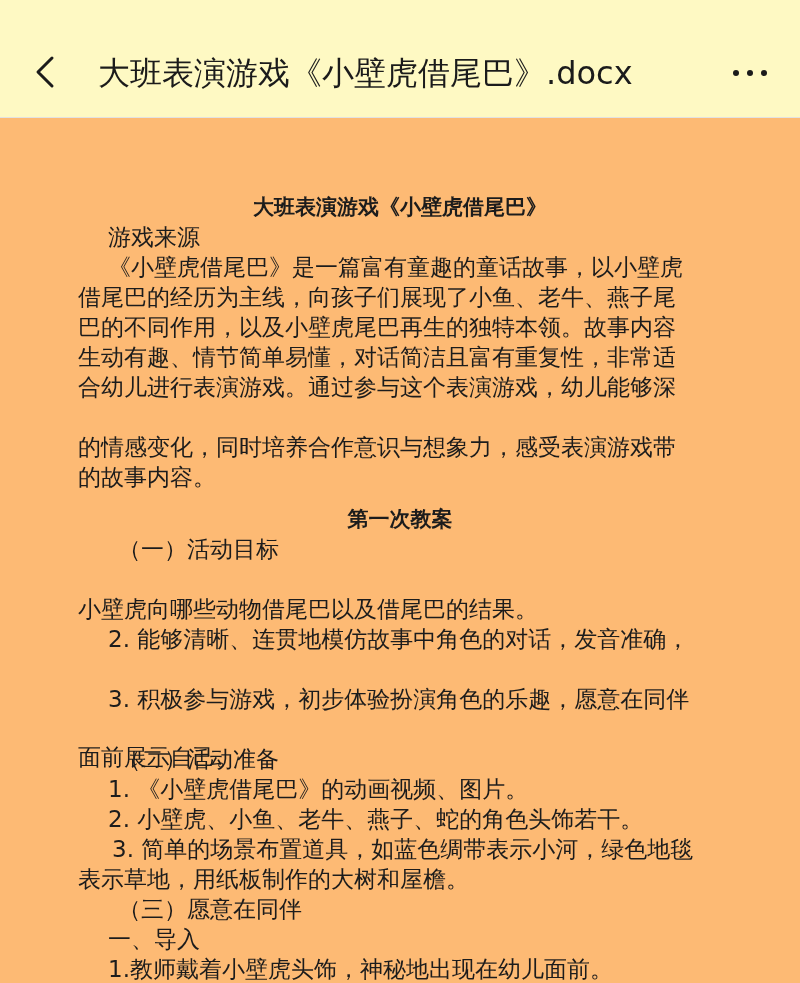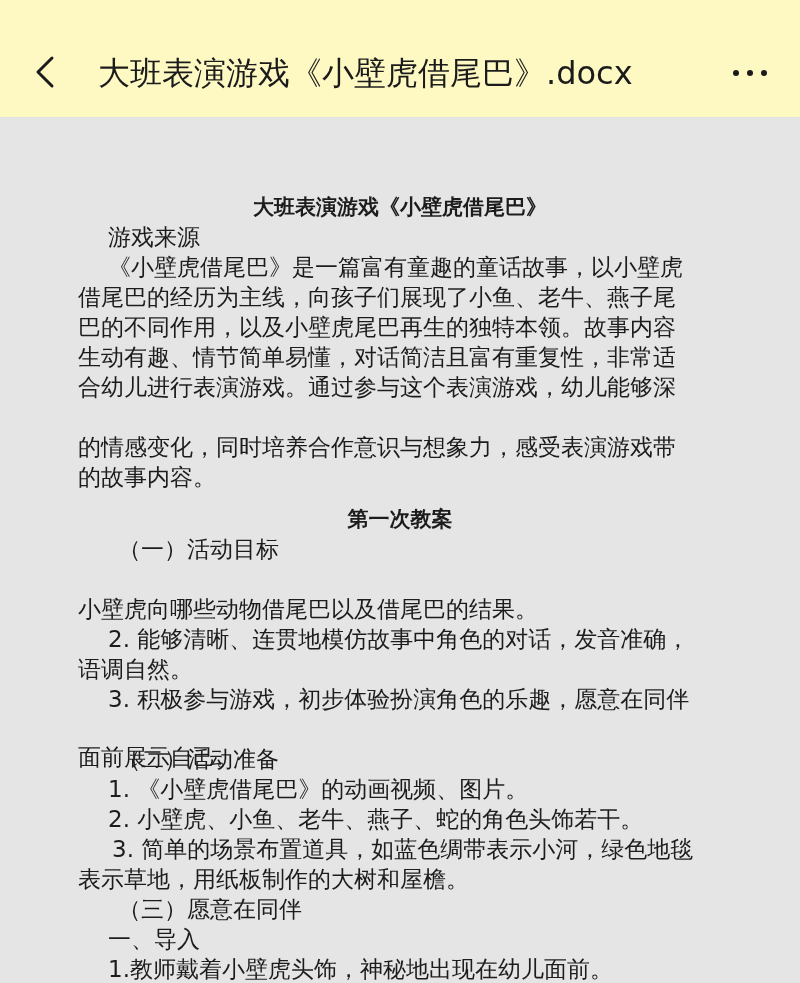--- a/index.html
+++ b/index.html
@@ -26,21 +26,21 @@
   }
   .more-btn {
     position: absolute; left: 720px; top: 60px; width: 60px; height: 26px;
     display: flex; align-items: center; justify-content: center; gap: 8px;
     cursor: pointer;
   }
   .more-btn span { width: 6px; height: 6px; border-radius: 50%; background: #1b1b1b; display: block; }
 
   .doc {
     position: absolute; left: 0; top: 118px; width: 800px; height: 865px;
-    background: #e5e5e5;
+    background: #fdba74;
   }
   .line {
     position: absolute; left: 78px; width: 660px;
     font-size: 23px; line-height: 30px; white-space: nowrap; color: #1c1c1c;
   }
   .center { left: 0; width: 800px; text-align: center; }
   .bold { font-weight: bold; font-size: 21px; }
 </style>
 </head>
 <body>
@@ -68,21 +68,20 @@
   <div class="line" style="top:194px;">巴的不同作用，以及小壁虎尾巴再生的独特本领。故事内容</div>
   <div class="line" style="top:224px;">生动有趣、情节简单易懂，对话简洁且富有重复性，非常适</div>
   <div class="line" style="top:254px;">合幼儿进行表演游戏。通过参与这个表演游戏，幼儿能够深</div>
   <div class="line" style="top:314px;">的情感变化，同时培养合作意识与想象力，感受表演游戏带</div>
   <div class="line" style="top:344px;">的故事内容。</div>
 
   <div class="line center bold" style="top:386px;">第一次教案</div>
   <div class="line" style="top:416px; left:118px;">（一）活动目标</div>
   <div class="line" style="top:476px;">小壁虎向哪些动物借尾巴以及借尾巴的结果。</div>
   <div class="line" style="top:506px; left:108px;">2. 能够清晰、连贯地模仿故事中角色的对话，发音准确，</div>
-  <div class="line" style="top:536px;">语调自然。</div>
   <div class="line" style="top:566px; left:108px;">3. 积极参与游戏，初步体验扮演角色的乐趣，愿意在同伴</div>
   <div class="line" style="top:624px;">面前展示自己。</div>
 
   <div class="line" style="top:626px; left:118px;">（二）活动准备</div>
   <div class="line" style="top:656px; left:108px;">1. 《小壁虎借尾巴》的动画视频、图片。</div>
   <div class="line" style="top:686px; left:108px;">2. 小壁虎、小鱼、老牛、燕子、蛇的角色头饰若干。</div>
   <div class="line" style="top:716px; left:112px;">3. 简单的场景布置道具，如蓝色绸带表示小河，绿色地毯</div>
   <div class="line" style="top:746px;">表示草地，用纸板制作的大树和屋檐。</div>
 
   <div class="line" style="top:776px; left:118px;">（三）愿意在同伴</div>

